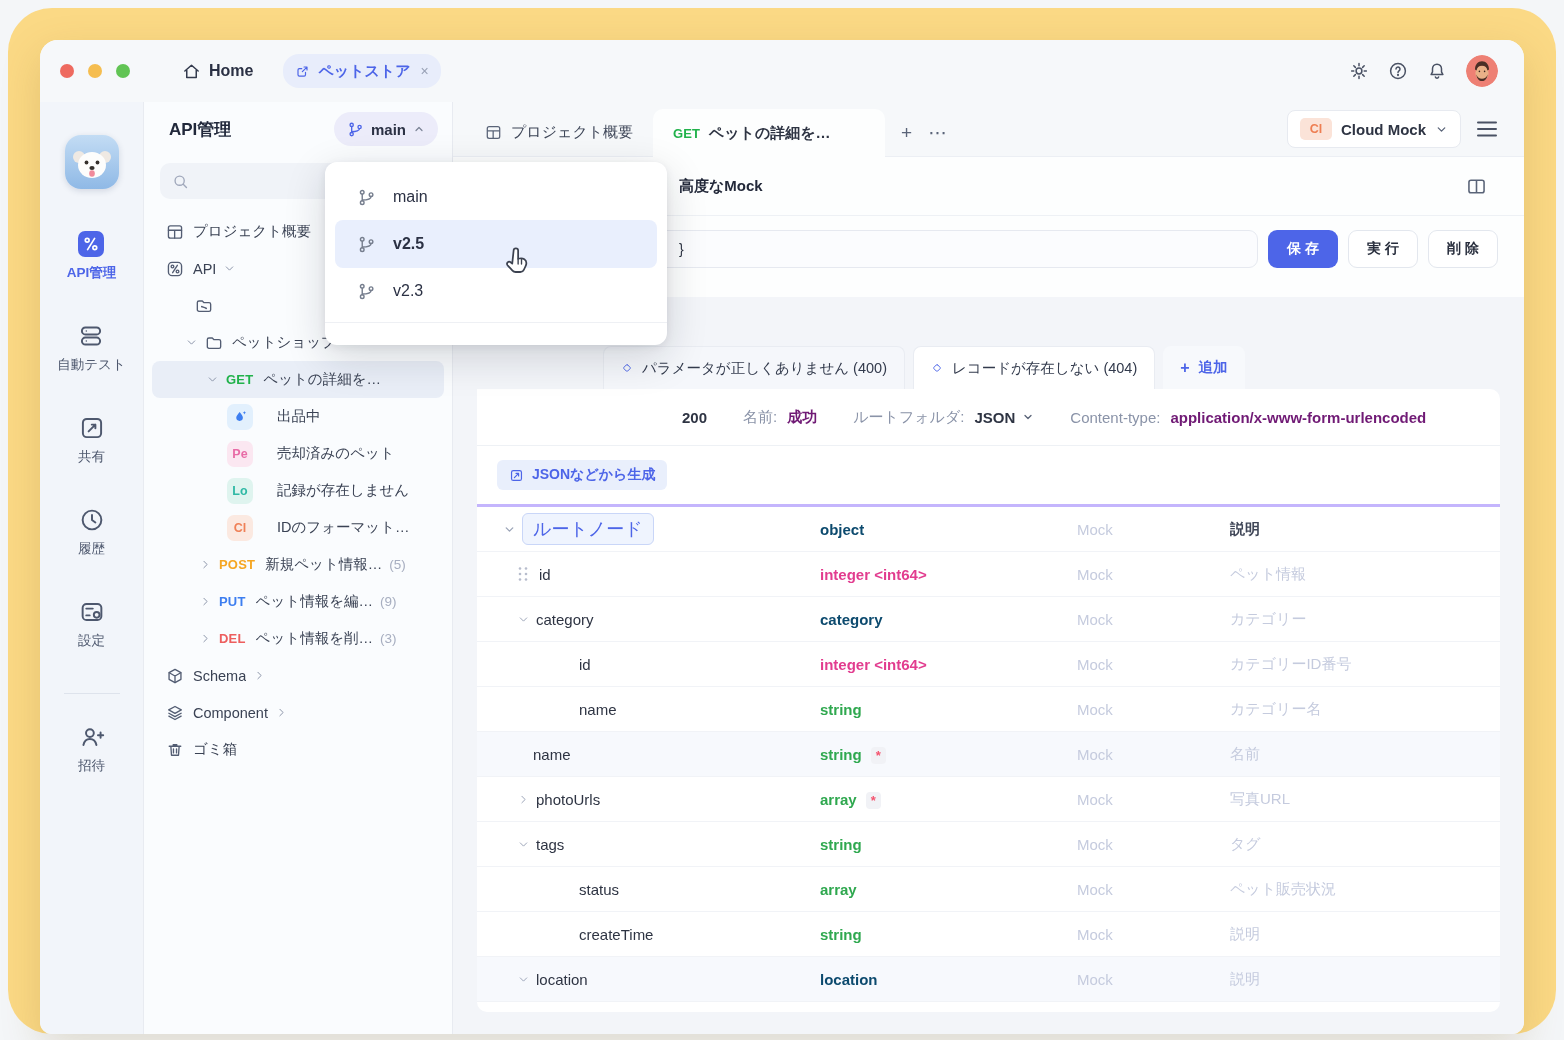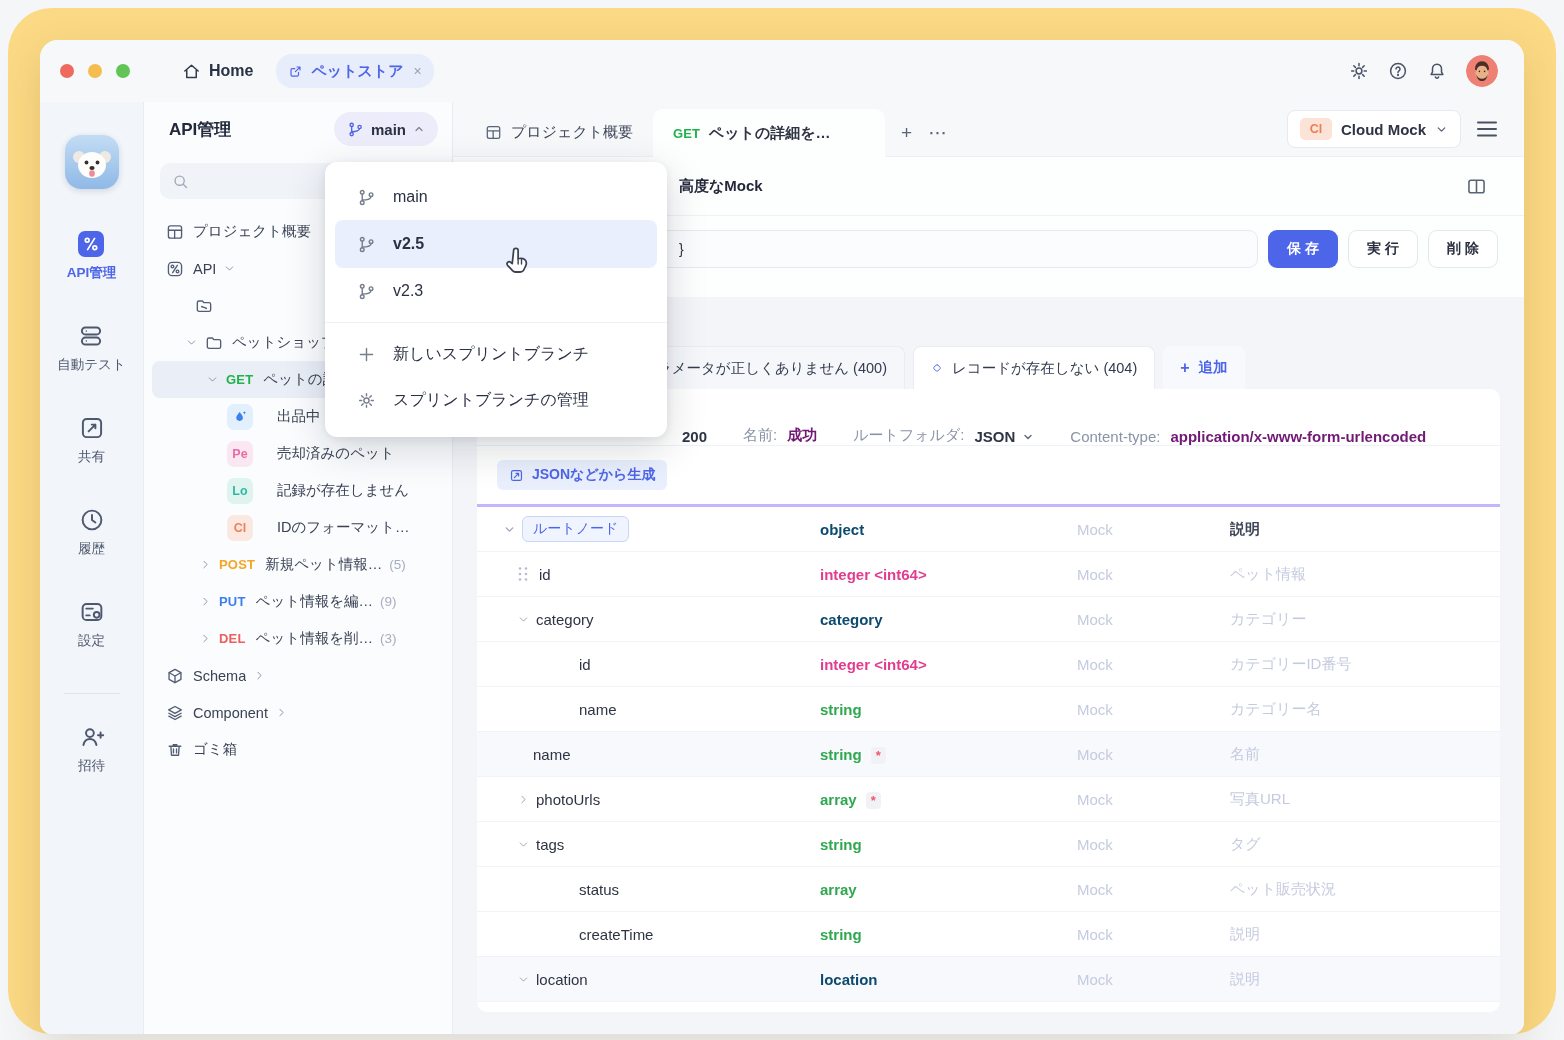--- a/index.html
+++ b/index.html
@@ -9,21 +9,21 @@
   .yellow-frame{position:absolute;left:8px;top:8px;right:8px;bottom:6px;background:#FBD985;border-radius:44px;}
   .app-window{position:absolute;left:40px;top:40px;width:1484px;height:994px;background:#F6F8FA;
       border-radius:18px 18px 12px 12px;box-shadow:0 14px 40px rgba(120,90,20,.18);display:flex;flex-direction:column;overflow:hidden;}
   
   .titlebar{height:62px;flex:0 0 62px;display:flex;align-items:center;background:#F6F8FA;padding:0 26px 0 20px;}
   .lights{display:flex;gap:14px;margin-right:52px;}
   .light{width:14px;height:14px;border-radius:50%;}
   .light.red{background:#EE6A5F}.light.yellow{background:#F5BD4F}.light.green{background:#61C454}
   .home-tab{display:flex;align-items:center;gap:8px;font-size:16px;font-weight:700;color:#2B3144;}
   .home-tab svg{width:19px;height:19px;color:#343B4E;}
-  .proj-pill{margin-left:23px;display:flex;align-items:center;gap:8px;height:34px;padding:0 12px;border-radius:16px;
+  .proj-pill{margin-left:30px;display:flex;align-items:center;gap:8px;height:34px;padding:0 12px;border-radius:16px;
       background:#E8EDFB;color:#4D65E8;font-size:15px;font-weight:600;}
   .proj-pill svg{width:15px;height:15px;}
   .proj-close{color:#98A1B5;font-size:14px;font-weight:400;margin-left:2px;}
   .tb-right{margin-left:auto;display:flex;align-items:center;gap:19px;color:#4A5264;}
   .tb-right .tbi{width:20px;height:20px;display:inline-flex;}
   .tb-right svg{width:100%;height:100%;}
   .avatar{width:32px;height:32px;border-radius:50%;overflow:hidden;flex:0 0 32px;}
   
   .content{flex:1;display:flex;min-height:0;}
   .rail{width:103px;flex:0 0 103px;background:#F2F5FA;border-right:1px solid #E8EBF1;display:flex;flex-direction:column;align-items:center;}
@@ -102,21 +102,21 @@
   .resp-tab{height:43px;box-sizing:border-box;display:flex;align-items:center;gap:9px;padding:0 17px;
       border-radius:8px 8px 0 0;font-size:14.5px;color:#333B4D;}
   .resp-tab .dia{width:12px;height:12px;display:flex;color:#4D65E8;}
   .resp-tab .dia svg{width:100%;height:100%;}
   .resp-tab.gray{background:#F5F7FB;border:1px solid #E9ECF2;border-bottom:none;}
   .resp-tab.white{background:#FFFFFF;border:1px solid #E9ECF2;border-bottom:none;}
   .resp-tab.add{background:#F7F9FC;color:#4D65E8;font-weight:600;}
   .resp-tab.add .plus{font-size:16px;font-weight:600;}
   
   .whitepanel{margin:0 24px 22px;background:#fff;border-radius:0 10px 10px 10px;flex:1;overflow:hidden;display:flex;flex-direction:column;}
-  .meta-row{height:56px;flex:0 0 56px;display:flex;align-items:flex-end;border-bottom:1px solid #EEF1F5;padding-left:205px;font-size:15px;}
+  .meta-row{height:56px;flex:0 0 56px;display:flex;align-items:center;border-bottom:1px solid #EEF1F5;padding-left:205px;font-size:15px;}
   .meta-row .lab{color:#8A93A8;margin-left:36px;}
   .meta-row .val{color:#701a75;font-weight:700;margin-left:10px;}
   .meta-row .code{color:#2E3443;font-weight:600;}
   .meta-row .selv{display:flex;align-items:center;gap:7px;margin-left:10px;color:#2E3443;font-weight:600;}
   .meta-row .selv .c{width:12px;height:12px;display:flex;color:#5A6478;}
   .meta-row .selv svg{width:100%;height:100%;}
   .gen-row{height:58px;flex:0 0 58px;display:flex;align-items:center;padding-left:20px;border-bottom:3px solid #c4b5fd;}
   .gen-btn{height:30px;display:flex;align-items:center;gap:8px;padding:0 12px;background:#E9EFFC;color:#4D65E8;
       border-radius:6px;font-size:14px;font-weight:600;}
   .gen-btn svg{width:15px;height:15px;}
@@ -127,21 +127,21 @@
   .scell-name{display:flex;align-items:center;color:#2E3443;}
   .srow .chev{width:13px;height:13px;color:#9AA3B7;display:flex;margin-right:6px;flex:0 0 13px;}
   .srow .chev svg{width:100%;height:100%;}
   .srow .handle{width:12px;height:16px;color:#B7BDCD;display:flex;margin-right:10px;flex:0 0 12px;}
   .srow .handle svg{width:100%;height:100%;}
   .ind1 .scell-name{padding-left:40px;}
   .ind1c .scell-name{padding-left:56px;}
   .ind1h .scell-name{padding-left:40px;}
   .ind2 .scell-name{padding-left:102px;}
   .root-row .scell-name{padding-left:26px;}
-  .root-tag{border:1px solid #C9D6F8;background:#EFF4FE;color:#4D65E8;border-radius:6px;padding:3px 10px;font-size:14px;}
+  .root-tag{border:1px solid #C9D6F8;background:#EFF4FE;color:#4D65E8;border-radius:6px;padding:3px 10px;font-size:18px;}
   .stype{font-weight:600;}
   .stype.pink{color:#E23C8F}.stype.blue{color:#0c4a6e}.stype.green{color:#2FA84F}
   .req{margin-left:9px;background:#F1F2F6;color:#F4536E;border-radius:4px;padding:1px 5px;font-size:13px;font-weight:700;}
   .smock{color:#C5CBDE;}
   .sdesc{color:#C5CBDE;}
   .sdesc.header{color:#3F4657;font-weight:600;}
   
   .branch-menu{position:absolute;left:285px;top:122px;width:342px;background:#fff;border-radius:12px;
       box-shadow:0 12px 42px rgba(16,24,40,.16),0 2px 8px rgba(16,24,40,.08);padding:12px 0 14px;z-index:50;}
   .bm-item{height:46px;display:flex;align-items:center;gap:17px;padding-left:32px;font-size:16px;color:#2B3144;}
@@ -738,39 +738,20 @@
                 <circle cx="5.5" cy="4.6" r="1.9"></circle>
                 <circle cx="5.5" cy="15.4" r="1.9"></circle>
                 <circle cx="14.8" cy="7" r="1.9"></circle>
                 <path d="M5.5 6.5v7M5.5 12.6c5.5 0 9.3-1.6 9.3-3.7"></path>
               </svg>
             </span>
             <span class="bm-label">v2.3</span>
           </div>
         </div>
       <div class="bm-divider"></div>
-      <div id="menu-actions">
-          <div class="bm-item">
-            <span class="mi">
-              <svg viewBox="0 0 20 20" fill="none" stroke="currentColor" stroke-width="1.5" stroke-linecap="round" stroke-linejoin="round">
-                <path d="M10 3.6v12.8M3.6 10h12.8"></path>
-              </svg>
-            </span>
-            <span class="bm-label">新しいスプリントブランチ</span>
-          </div>
-          <div class="bm-item">
-            <span class="mi">
-              <svg viewBox="0 0 20 20" fill="none" stroke="currentColor" stroke-width="1.5" stroke-linecap="round" stroke-linejoin="round">
-                <circle cx="10" cy="10" r="2.7"></circle>
-                <path d="M10 2.8v2.2M10 15v2.2M2.8 10H5M15 10h2.2M4.9 4.9l1.6 1.6M13.5 13.5l1.6 1.6M15.1 4.9l-1.6 1.6M6.5 13.5l-1.6 1.6"></path>
-              </svg>
-            </span>
-            <span class="bm-label">スプリントブランチの管理</span>
-          </div>
-        </div>
     </div>
     <div class="cursor">
       <svg viewBox="0 0 24 26">
           <path d="M9.3 3.6c0-1 .8-1.8 1.8-1.8s1.8.8 1.8 1.8v6.6l1.2-.2c2.9-.5 5.4 1 5.4 3.6 0 .8-.2 1.6-.6 2.4l-1.3 2.8c-.5 1.2-1.7 2-3 2h-3.7c-1 0-1.9-.4-2.5-1.1l-3.9-4.2c-.6-.7-.6-1.7 0-2.4.7-.7 1.7-.7 2.4-.1l1.3 1.1z" fill="#FFFFFF" stroke="#3C4250" stroke-width="1.4" stroke-linejoin="round"></path>
           <path d="M12.9 10.4v4M15.6 10.8v3.6" stroke="#3C4250" stroke-width="1.1" stroke-linecap="round"></path>
         </svg>
     </div>
   </div>
 </div>
 

